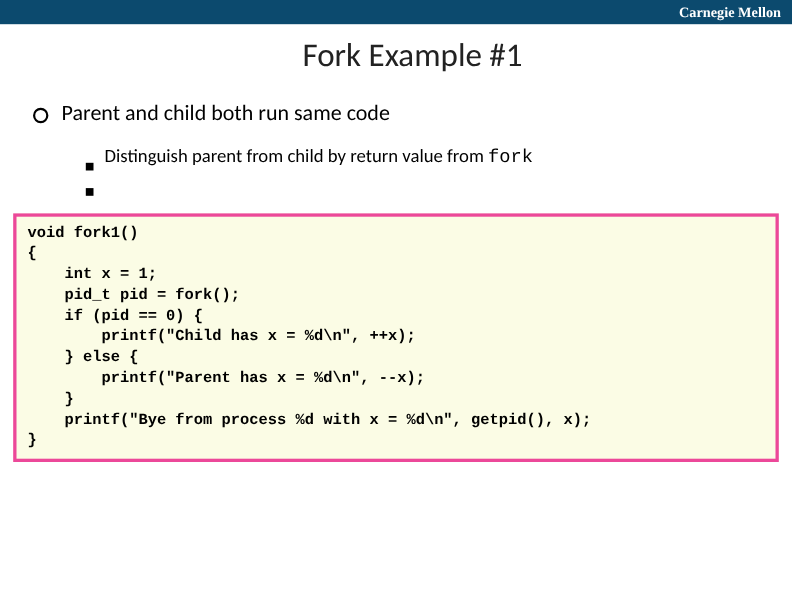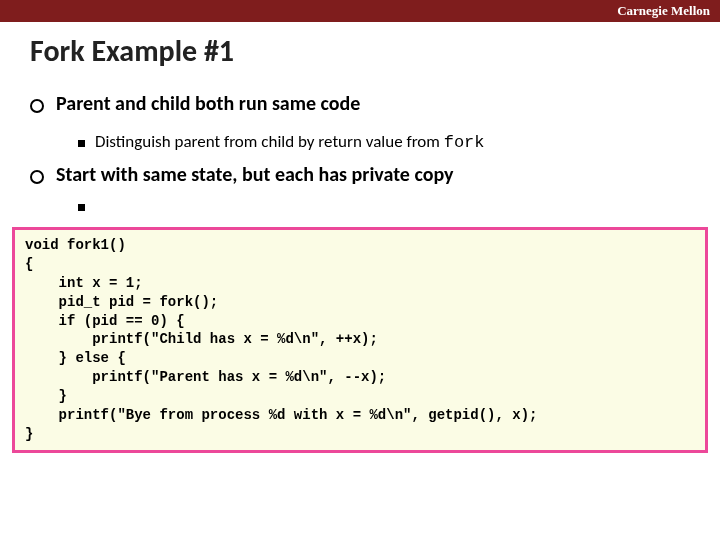--- a/index.html
+++ b/index.html
@@ -5,40 +5,41 @@
   html, body {
     margin: 0;
     padding: 0;
     width: 720px;
     height: 540px;
     background: #ffffff;
     font-family: Calibri, "Segoe UI", Arial, sans-serif;
     color: #000;
   }
   .banner {
-    background: #7f1d1d;
+    background: #0c4a6e;
     height: 22px;
     width: 100%;
     display: flex;
     justify-content: flex-end;
     align-items: center;
     padding-right: 10px;
     box-sizing: border-box;
   }
   .banner-text {
     color: #fff;
     font-weight: bold;
     font-size: 13px;
     font-family: "Times New Roman", serif;
   }
   .title {
     font-size: 30px;
-    font-weight: bold;
+    font-weight: normal;
     margin: 10px 0 22px 30px;
     color: #222;
+    text-align: center;
   }
   ul.level1 {
     list-style: none;
     margin: 0 0 0 30px;
     padding: 0;
   }
   ul.level1 > li {
     margin-bottom: 6px;
   }
   .l1-row {
@@ -51,30 +52,30 @@
     height: 10px;
     border: 2px solid #000;
     border-radius: 50%;
     margin-right: 12px;
     flex: none;
     position: relative;
     top: 3px;
   }
   .l1-text {
     font-size: 20px;
-    font-weight: bold;
+    font-weight: normal;
   }
   ul.level2 {
     list-style: none;
     margin: 6px 0 10px 48px;
     padding: 0;
   }
   ul.level2 > li {
     display: flex;
-    align-items: center;
+    align-items: flex-end;
     margin-bottom: 4px;
     margin-top: 16px;
   }
   .square-bullet {
     display: inline-block;
     width: 7px;
     height: 7px;
     background: #000;
     margin-right: 10px;
     flex: none;
@@ -118,24 +119,20 @@
     <ul class="level2">
       <li>
         <span class="square-bullet"></span>
         <span class="l2-text">
           <span>Distinguish parent from child by return value from </span><span class="mono">fork</span>
         </span>
       </li>
     </ul>
   </li>
   <li>
-    <div class="l1-row">
-      <span class="open-bullet"></span>
-      <span class="l1-text">Start with same state, but each has private copy</span>
-    </div>
     <ul class="level2">
       <li>
         <span class="square-bullet"></span>
       </li>
     </ul>
   </li>
 </ul>
 
 <div class="codebox">void fork1()
 {

